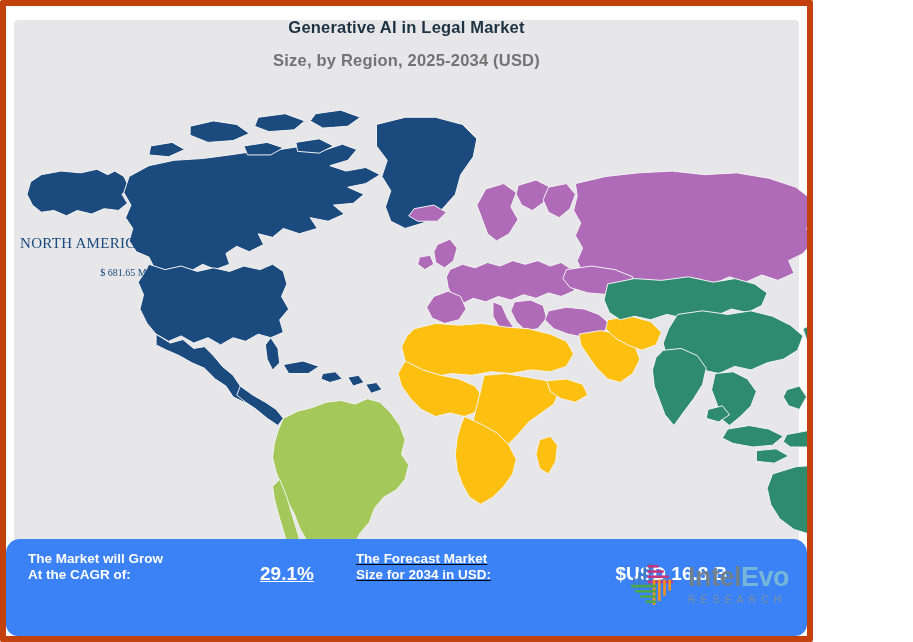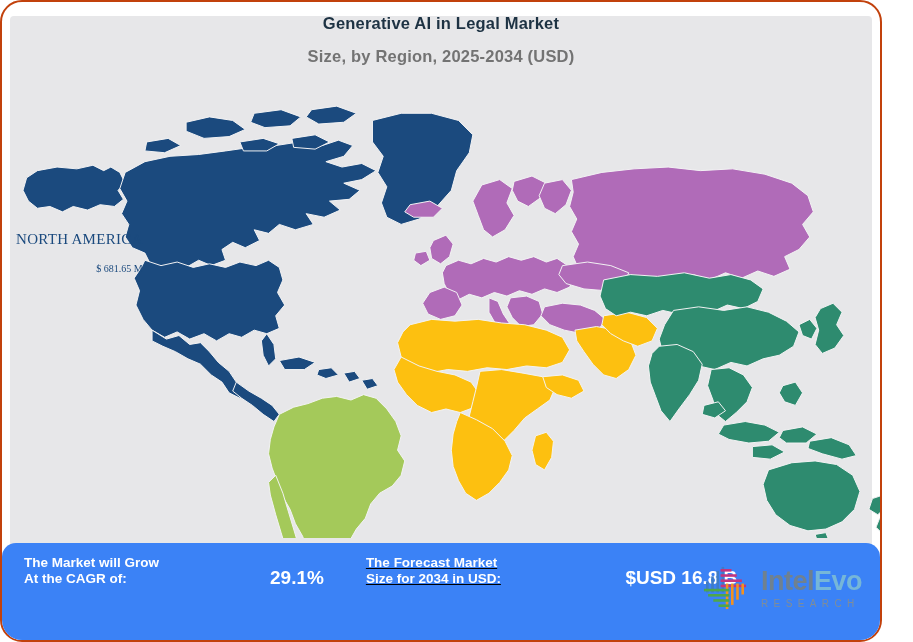--- a/index.html
+++ b/index.html
@@ -5,25 +5,25 @@
   html,body{margin:0;padding:0;}
   body{
     width:913px;height:642px;overflow:hidden;
     font-family:"Liberation Sans",sans-serif;
     background:#ffffff;
   }
 
   
   #infographic{
     position:relative;
-    width:882px;height:642px;
+    width:813px;height:642px;
     box-sizing:border-box;
     background:#ffffff;
-    border:2px solid #c2410c;
-    border-radius:22px;
+    border:6px solid #c2410c;
+    border-radius:2px;
     overflow:hidden;
   }
 
   
   #plate{
     position:absolute;
     left:8px;top:14px;right:8px;bottom:0;
     background:#e7e7e9;
     border-radius:4px;
   }
@@ -97,21 +97,21 @@
   }
   .stat-value{
     color:#ffffff;
     font-size:19px;
     font-weight:bold;
     line-height:1.35;
     text-align:center;
   }
 
   #cagr-group{margin-left:22px;width:180px;}
-  #cagr-value{margin-left:66px;margin-top:10px;}
+  #cagr-value{margin-left:52px;margin-top:10px;text-decoration:underline;}
   #forecast-group{margin-left:42px;width:190px;text-decoration:underline;}
   #forecast-value{margin-left:68px;margin-top:10px;width:115px;}
 
   
   #logo{
     position:absolute;
     right:18px;bottom:26px;
     display:flex;align-items:center;
     z-index:11;
   }

